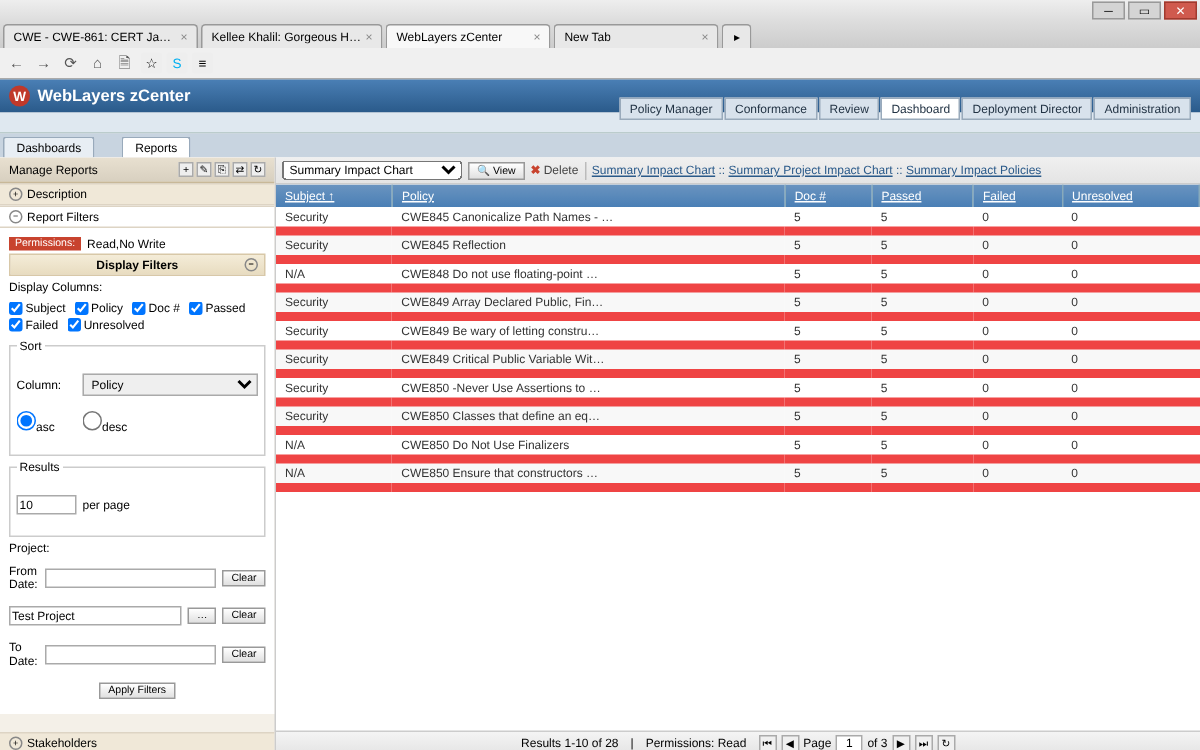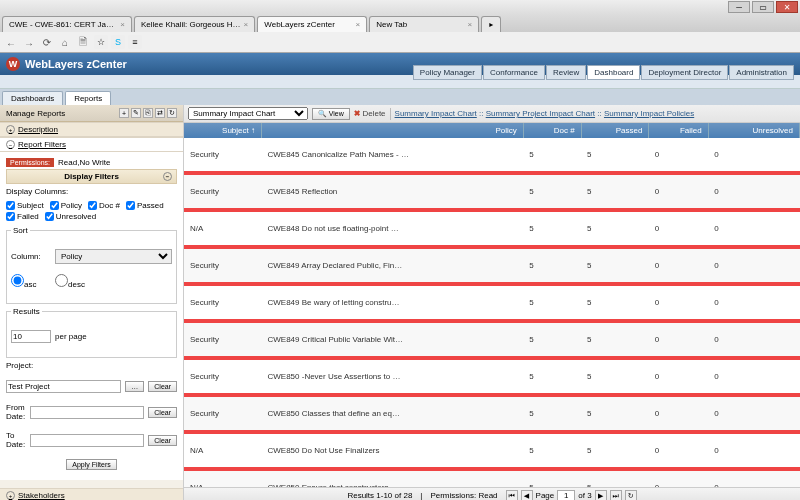--- a/index.html
+++ b/index.html
@@ -21,29 +21,29 @@
 .url-box .path { color: #888; }
 .right-icons { display: flex; gap: 3px; }
 .ri { width: 14px; height: 14px; background: #eee; border-radius: 2px; display: flex; align-items: center; justify-content: center; font-size: 9px; }
 .app-header { background: linear-gradient(#4a7fb5,#2a5a8a); color: #fff; display: flex; align-items: center; padding: 3px 6px; height: 22px; }
 .app-logo { width: 14px; height: 14px; background: #c0392b; border-radius: 50%; display: flex; align-items: center; justify-content: center; font-weight: bold; font-size: 9px; margin-right: 5px; }
 .app-title { font-size: 11px; font-weight: bold; }
 .top-nav { margin-left: auto; display: flex; gap: 1px; margin-top: 16px; }
 .top-nav-item { background: #d8e2ec; color: #234; padding: 2px 6px; font-size: 8px; border: 1px solid #9ab; }
 .top-nav-item.active { background: #fff; }
 .toolbar2 { background: #dfe8f0; display: flex; align-items: center; padding: 2px 6px; gap: 4px; height: 14px; border-bottom: 1px solid #bcc; }
-.subtabs { display: flex; background: #c8d4e0; padding: 2px 2px 0; gap: 2px; }
+.subtabs { display: flex; background: #c8d4e0; padding: 2px 2px 0; gap: 18px; }
 .subtab { background: #e8eef4; border: 1px solid #9ab; border-bottom: none; padding: 2px 8px; font-size: 8px; border-radius: 2px 2px 0 0; }
 .subtab.active { background: #fff; }
 .main { display: flex; height: 398px; background: #fff; }
 .sidebar { width: 184px; background: #f4f0e8; border-right: 1px solid #ccc; display: flex; flex-direction: column; font-size: 8px; overflow-y: auto; }
 .sb-header { background: linear-gradient(#e8e0d0,#d8d0c0); padding: 3px 6px; display: flex; align-items: center; border-bottom: 1px solid #c8b898; font-size: 8px; }
 .sb-header .tools { margin-left: auto; display: flex; gap: 2px; }
 .sb-header .tools span { width: 10px; height: 10px; background: #eee; border: 1px solid #aaa; display: flex; align-items: center; justify-content: center; font-size: 7px; }
-.sb-section { background: #f0e8d8; border-top: 1px solid #ddd4c4; border-bottom: 1px solid #ddd4c4; padding: 2px 6px; display: flex; align-items: center; text-decoration: underline; }
+.sb-section { background: #f0e8d8; border-top: 1px solid #ddd4c4; border-bottom: 1px solid #ddd4c4; padding: 2px 6px; display: flex; align-items: center; }
 .sb-section.sel { background: #fff; }
 .sb-section .icon { width: 9px; height: 9px; border: 1px solid #888; border-radius: 50%; margin-right: 3px; font-size: 6px; display: flex; align-items: center; justify-content: center; }
 .sb-body { background: #fff; padding: 4px 6px; }
 .perm-row { display: flex; align-items: center; margin: 2px 0; }
 .perm-badge { background: #c8432e; color: #fff; padding: 1px 4px; font-size: 7px; margin-right: 4px; }
 .filter-hdr { background: linear-gradient(#f4ecd8,#e8dcc0); text-align: center; padding: 2px; font-weight: bold; border: 1px solid #d8c8a8; margin: 2px 0; position: relative; }
 .filter-hdr .tog { position: absolute; right: 4px; top: 2px; width: 9px; height: 9px; border: 1px solid #888; border-radius: 50%; font-size: 6px; display: flex; align-items: center; justify-content: center; }
 .chk-row { display: flex; flex-wrap: wrap; gap: 2px 6px; padding: 2px 0; }
 .chk { display: flex; align-items: center; gap: 2px; }
 .chk input { width: 9px; height: 9px; }
@@ -55,22 +55,22 @@
 .btn-sm { background: linear-gradient(#fff,#e0e0e0); border: 1px solid #999; padding: 1px 5px; font-size: 7px; cursor: pointer; }
 .content { flex: 1; display: flex; flex-direction: column; }
 .content-bar { background: linear-gradient(#f0f0f0,#e4e4e4); border-bottom: 1px solid #ccc; display: flex; align-items: center; padding: 2px 4px; gap: 4px; height: 18px; }
 .content-bar select { font-size: 8px; width: 120px; }
 .del-btn { display: flex; align-items: center; gap: 2px; color: #444; }
 .del-btn .xi { color: #c8432e; font-weight: bold; }
 .links { font-size: 8px; color: #2a5a8a; }
 .links a { color: #2a5a8a; text-decoration: underline; }
 .grid { flex: 1; overflow: auto; }
 table { width: 100%; border-collapse: collapse; font-size: 8px; }
-thead th { background: linear-gradient(#6a94c0,#4a7fb5); color: #fff; text-align: right; padding: 3px 6px; border-right: 1px solid #8ab; font-weight: normal; }
-tbody td { padding: 12px 6px; border-bottom: 4px solid #ef4444; color: #333; }
+thead th { background: linear-gradient(#6a94c0,#4a7fb5); color: #fff; text-align: left; padding: 3px 6px; border-right: 1px solid #8ab; font-weight: normal; text-decoration: underline; }
+tbody td { padding: 2px 6px; border-bottom: 6px solid #ef4444; color: #333; }
 tbody tr:nth-child(even) { background: #f8f8f8; }
 .statusbar { background: linear-gradient(#f4f4f4,#e4e4e4); border-top: 1px solid #ccc; display: flex; align-items: center; justify-content: center; gap: 8px; padding: 2px 6px; font-size: 8px; height: 16px; }
 .pager { display: flex; align-items: center; gap: 3px; }
 .pg-btn { width: 12px; height: 12px; border: 1px solid #aaa; background: #f0f0f0; display: flex; align-items: center; justify-content: center; font-size: 7px; }
 .pg-input { width: 18px; font-size: 8px; text-align: center; border: 1px solid #aaa; }
 </style>
 </head>
 <body>
 
 <div class="browser-chrome">
@@ -195,28 +195,28 @@
         </div>
       </fieldset>
       <fieldset>
           <legend>Results</legend>
         <div class="field-row">
             <input type="text" style="width: 40px; flex: 0 0 auto;" value="10">
             <span>per page</span>
           </div>
       </fieldset>
       <div style="margin-top:3px">Project:</div>
+      <div class="field-row" style="margin-top:6px">
+          <label>From Date:</label>
+          <input type="text" style="">
+          <button class="btn-sm">Clear</button>
+        </div>
       <div class="field-row">
           <input type="text" value="Test Project" style="">
           <button class="btn-sm">…</button>
-          <button class="btn-sm">Clear</button>
-        </div>
-      <div class="field-row" style="margin-top:6px">
-          <label>From Date:</label>
-          <input type="text" style="">
           <button class="btn-sm">Clear</button>
         </div>
       <div class="field-row">
           <label>To Date:</label>
           <input type="text" style="">
           <button class="btn-sm">Clear</button>
         </div>
       <div style="text-align:center;margin:6px 0"><button class="btn-sm">Apply Filters</button></div>
     </div>
     <div class="sb-section" style="margin-top:auto">

